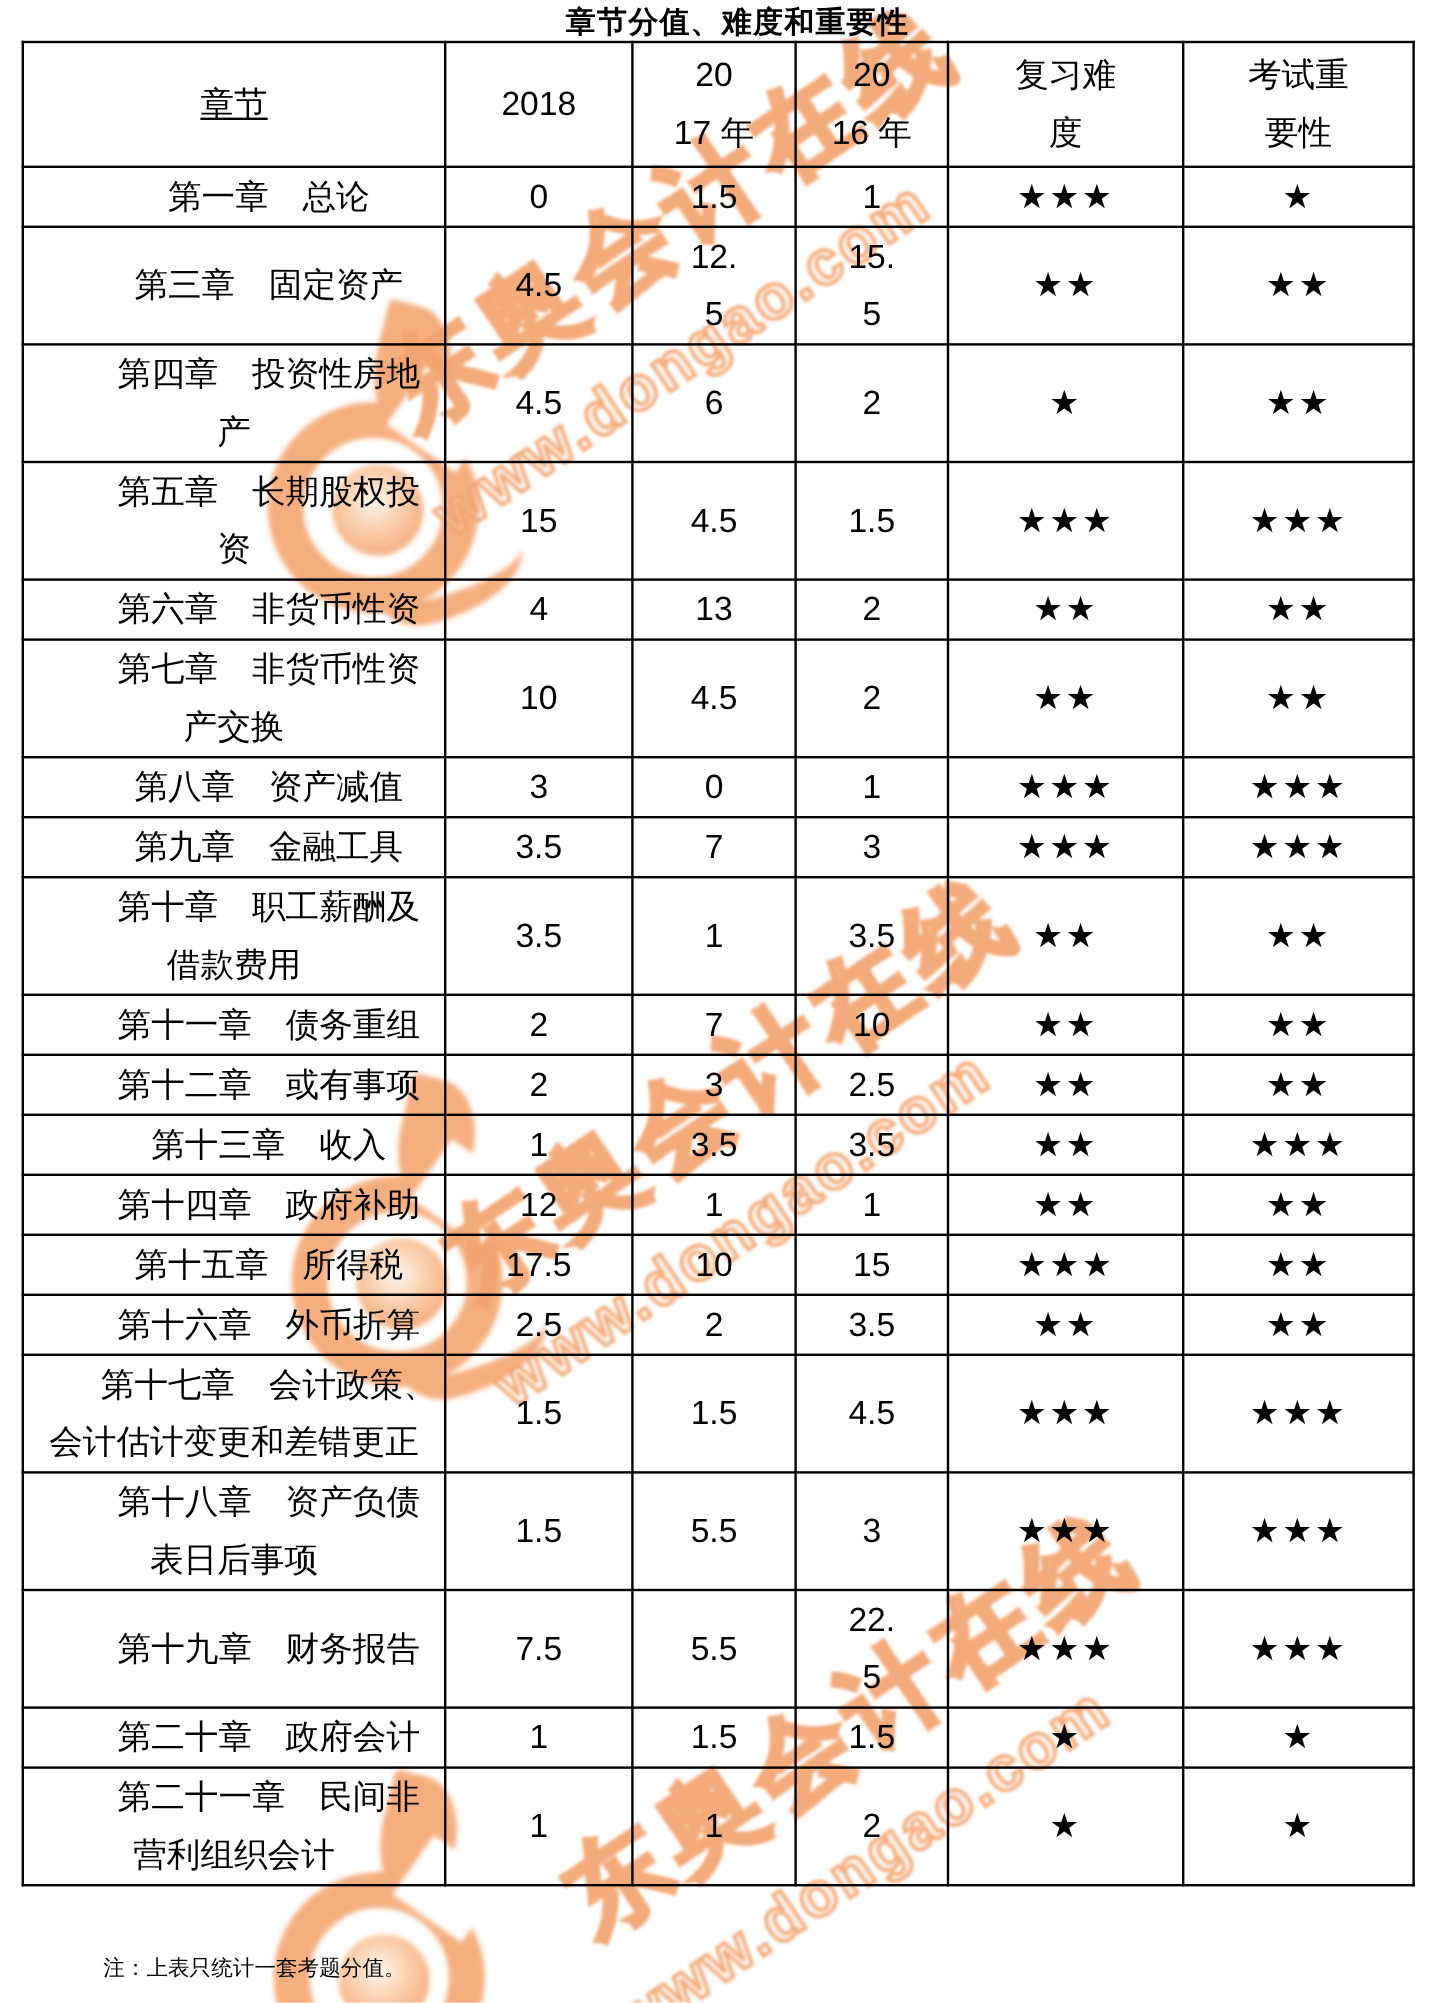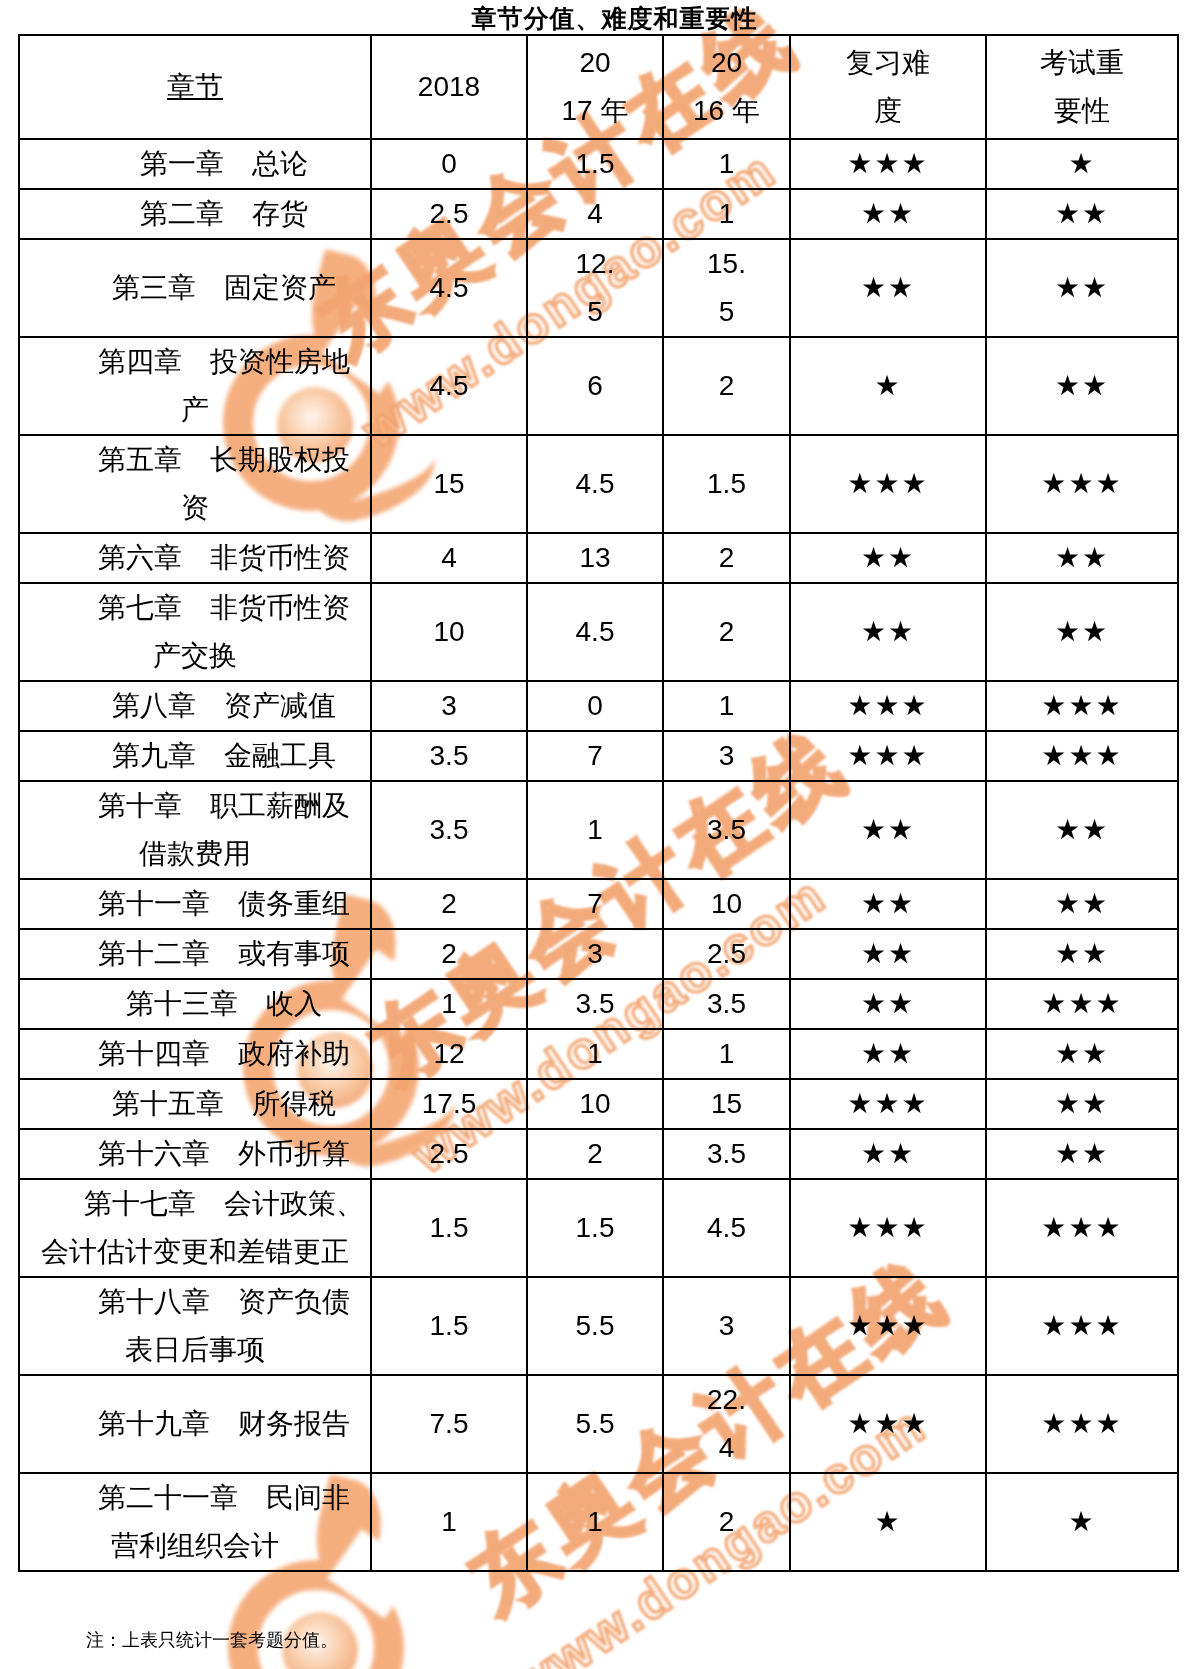--- a/index.html
+++ b/index.html
@@ -124,28 +124,20 @@
     <tbody>
         <tr>
           <td class="c0">第一章　总论</td>
           <td class="c1">0</td>
           <td class="c2">1.5</td>
           <td class="c3">1</td>
           <td class="c4">★★★</td>
           <td class="c5">★</td>
         </tr>
         <tr>
-          <td class="c0">第二章　存货</td>
-          <td class="c1">2.5</td>
-          <td class="c2">4</td>
-          <td class="c3">1</td>
-          <td class="c4">★★</td>
-          <td class="c5">★★</td>
-        </tr>
-        <tr>
           <td class="c0">第三章　固定资产</td>
           <td class="c1">4.5</td>
           <td class="c2">12.
 5</td>
           <td class="c3">15.
 5</td>
           <td class="c4">★★</td>
           <td class="c5">★★</td>
         </tr>
         <tr>
@@ -272,23 +264,31 @@
           <td class="c2">5.5</td>
           <td class="c3">3</td>
           <td class="c4">★★★</td>
           <td class="c5">★★★</td>
         </tr>
         <tr>
           <td class="c0">第十九章　财务报告</td>
           <td class="c1">7.5</td>
           <td class="c2">5.5</td>
           <td class="c3">22.
-4</td>
-          <td class="c4">★★★</td>
-          <td class="c5">★★★</td>
+5</td>
+          <td class="c4">★★★</td>
+          <td class="c5">★★★</td>
+        </tr>
+        <tr>
+          <td class="c0">第二十章　政府会计</td>
+          <td class="c1">1</td>
+          <td class="c2">1.5</td>
+          <td class="c3">1.5</td>
+          <td class="c4">★</td>
+          <td class="c5">★</td>
         </tr>
         <tr>
           <td class="c0">第二十一章　民间非
 营利组织会计</td>
           <td class="c1">1</td>
           <td class="c2">1</td>
           <td class="c3">2</td>
           <td class="c4">★</td>
           <td class="c5">★</td>
         </tr>

